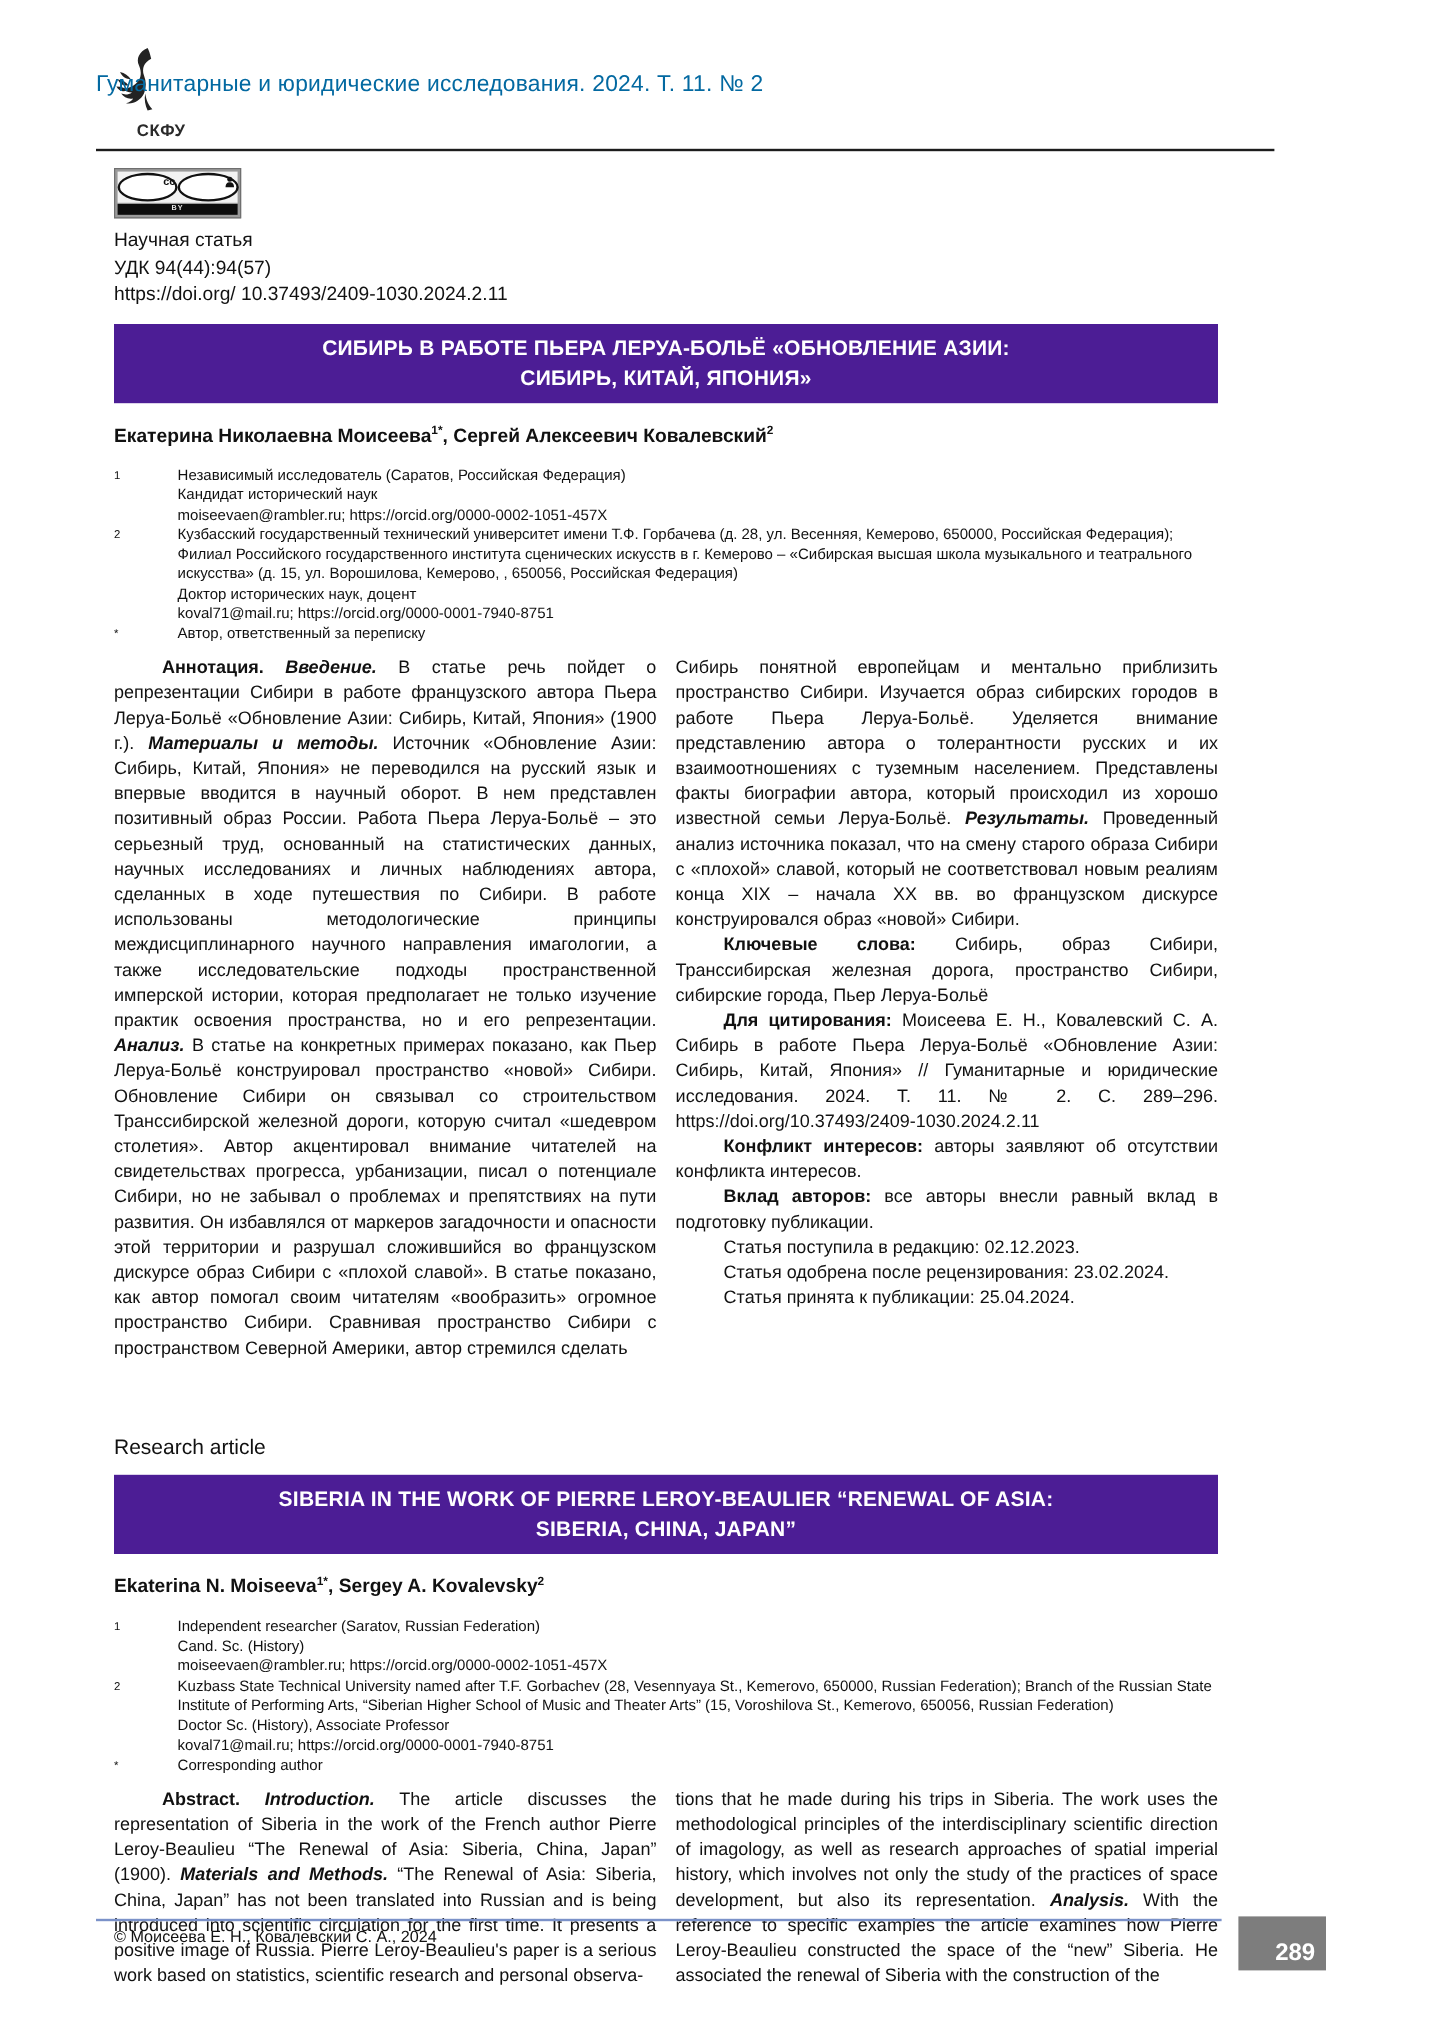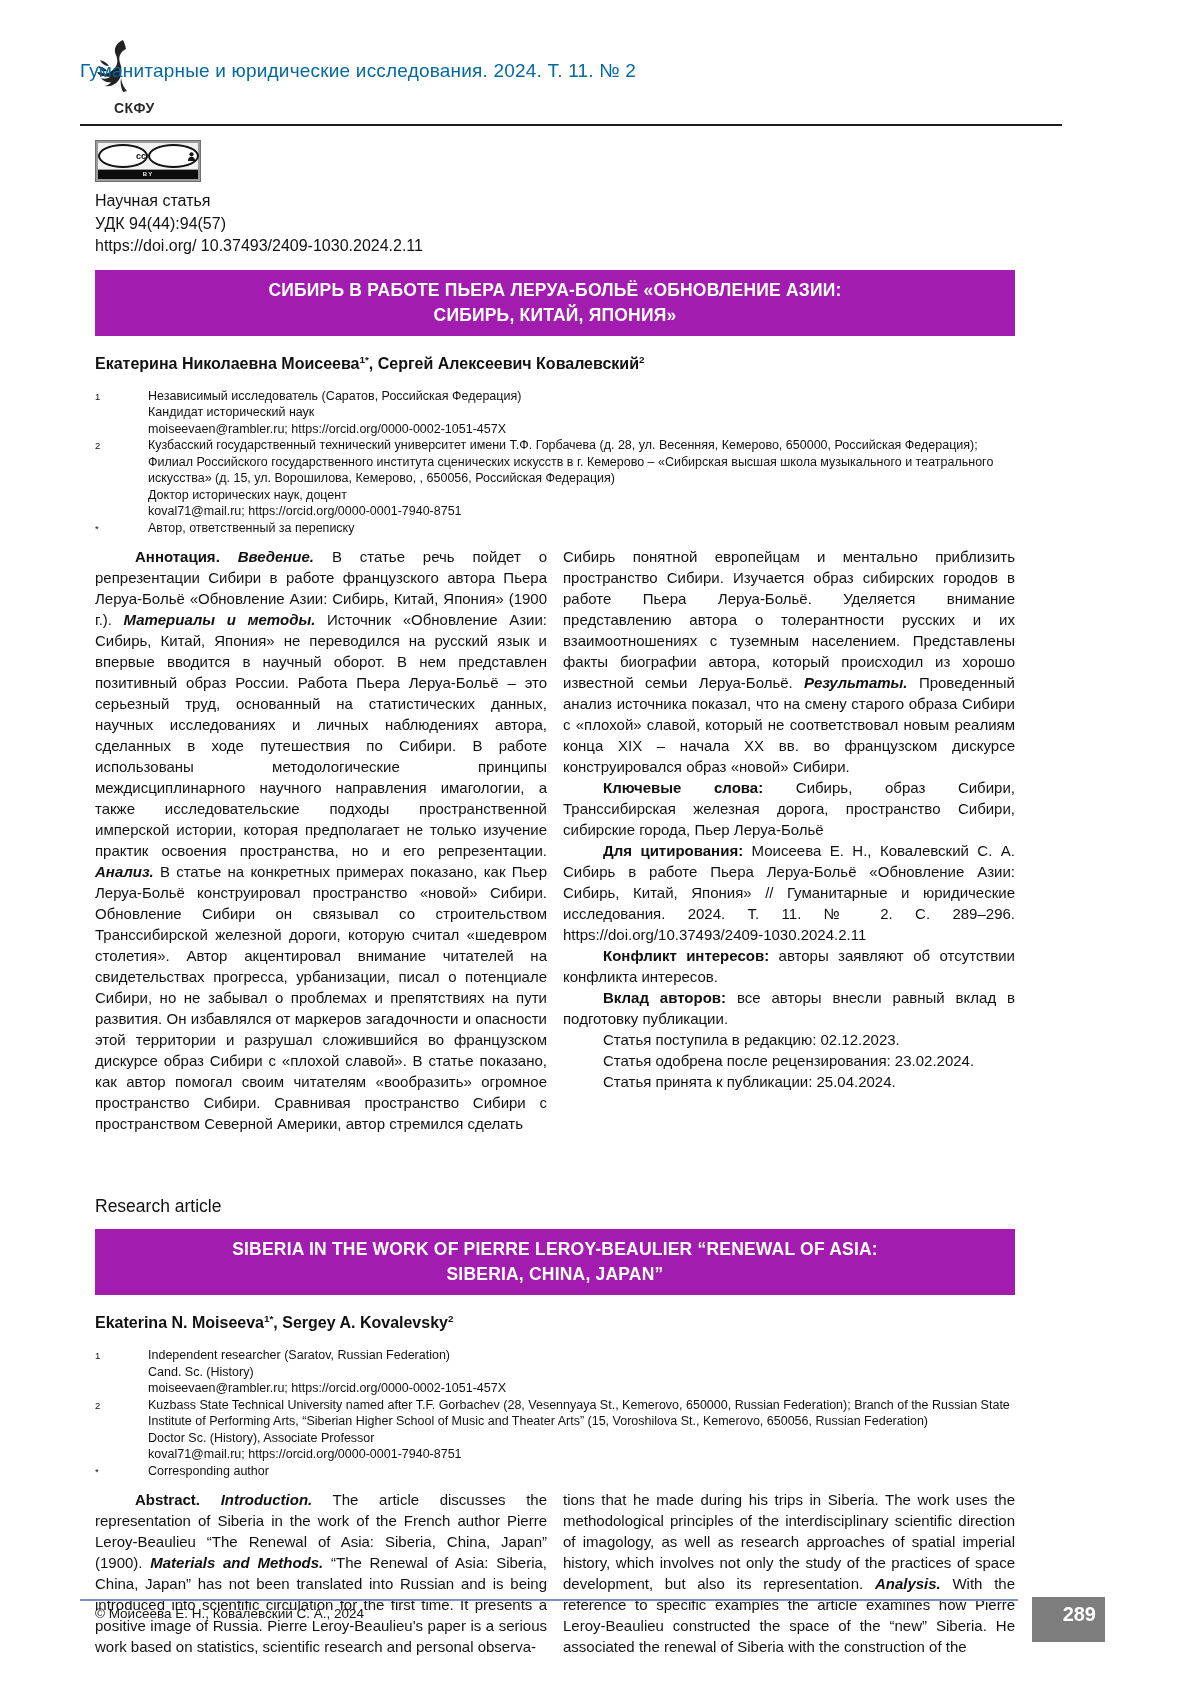--- a/index.html
+++ b/index.html
@@ -21,31 +21,31 @@
     position:absolute;left:0;right:0;top:22px;
     font-size:19px;color:#0369a1;letter-spacing:.2px;
   }
   
   .content{position:absolute;top:140px;left:95px;width:920px;}
   
   .cc-badge{width:104px;height:40px;background:#9b9b9b;border:1px solid #6f6f6f;position:relative;margin-bottom:8px;}
   .cc-top{position:absolute;top:2px;left:2px;right:2px;height:26px;background:#f2f2f2;display:flex;align-items:center;justify-content:space-around;}
   .cc-circle{
     width:20px;height:20px;border:2.5px solid #111;border-radius:50%;
-    display:flex;align-items:center;justify-content:center;
+    display:flex;align-items:flex-start;justify-content:center;
     font-size:9px;font-weight:700;color:#111;background:#fff;padding-left:36px;
   }
   .cc-strip{
     position:absolute;bottom:2px;left:2px;right:2px;height:9px;background:#0d0d0d;
     color:#e8e8e8;font-size:6px;font-weight:700;text-align:center;line-height:9px;letter-spacing:1px;
   }
   .meta-line{font-size:16px;line-height:22.5px;color:#111;}
   
   .band{
-    margin-top:12px;background:#a21caf;color:#ffffff;text-align:center;
+    margin-top:12px;background:#4c1d95;color:#ffffff;text-align:center;
     font-weight:700;font-size:17.5px;line-height:25px;padding:8px 24px;letter-spacing:.2px;
   }
   .authors{margin-top:17px;text-align:left;font-weight:700;font-size:16px;line-height:22px;color:#111;}
   sup{font-size:.62em;vertical-align:super;line-height:0;}
   
   .affils{margin-top:13px;font-size:12.5px;line-height:16.5px;color:#111;}
   .affil-row{display:flex;}
   .affil-marker{width:53px;flex:0 0 53px;font-size:9.5px;padding-top:1px;}
   .affil-body{flex:1;}
   
@@ -55,21 +55,21 @@
   .indent{text-indent:40px;}
   .b{font-weight:700;}
   .i{font-style:italic;}
   .section-label{margin-top:62px;font-size:17.5px;color:#111;}
   
   .copyright{position:absolute;left:95px;top:1579px;font-size:13.5px;color:#111;margin-top:27px;}
   .footer-rule{position:absolute;left:80px;top:1599px;width:938px;border-top:2px solid #7b92c9;}
   .page-number{
     position:absolute;left:1032px;top:1597px;width:73px;height:45px;background:#7d7d7d;
     color:#ffffff;font-weight:700;font-size:20px;box-sizing:border-box;
-    display:flex;justify-content:flex-end;padding:6px 9px 0 0;
+    display:flex;justify-content:flex-end;padding:19px 9px 0 0;
   }
 </style>
 </head>
 <body>
 
 <div class="page">
 
   <header class="page-header">
     <div class="logo">
       <svg width="64" height="62" viewBox="0 0 64 62">

